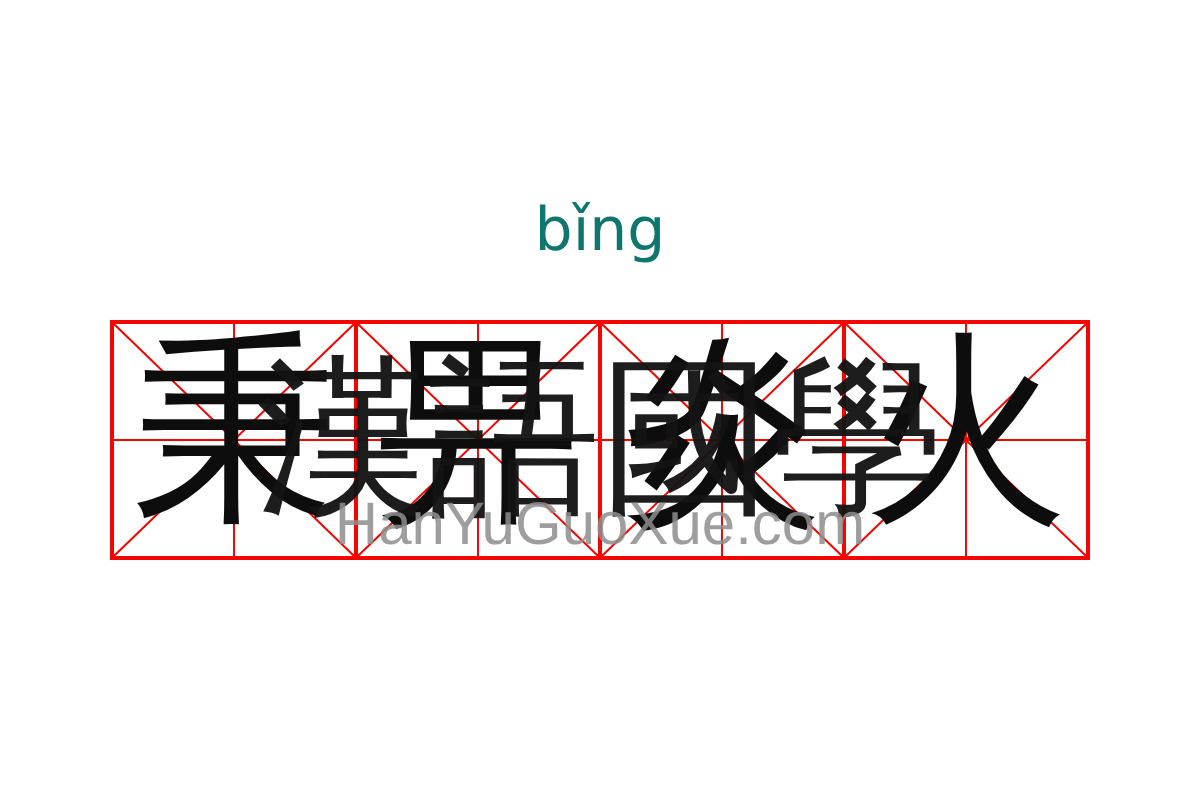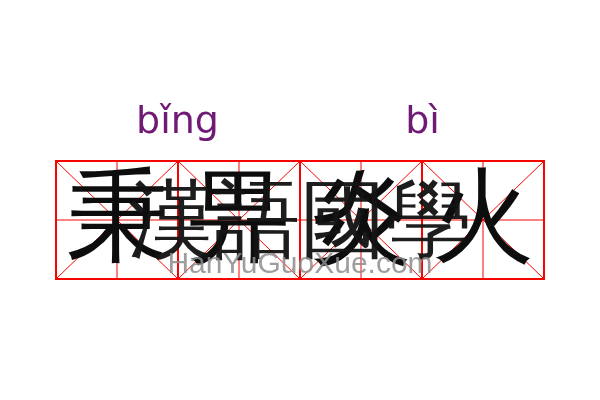--- a/index.html
+++ b/index.html
@@ -11,22 +11,22 @@
     font-family:"Liberation Sans",sans-serif;
   }
   
   .pinyin-row{
     position:absolute;left:55px;top:98px;width:490px;height:40px;
     display:flex;
   }
   .pinyin-row .syll{
     flex:1 1 0;
     text-align:center;
-    font-size:38px;
-    color:#701a75;
+    font-size:30px;
+    color:#0f766e;
     font-family:"DejaVu Sans","Liberation Sans",sans-serif;
   }
   
   .grid{
     position:absolute;left:55px;top:160px;width:490px;height:120px;
     display:flex;
     border:2px solid #f50400;
     box-sizing:border-box;
     z-index:1;
   }
@@ -82,21 +82,20 @@
     white-space:nowrap;
   }
 </style>
 </head>
 <body>
 
 <div class="card">
 
   <div class="pinyin-row">
     <span class="syll">bǐng</span>
-    <span class="syll">bì</span>
   </div>
 
   <div class="grid">
 
     <div class="cell">
       <svg class="guides" viewBox="0 0 122 116" preserveAspectRatio="none">
         <line x1="0" y1="0" x2="122" y2="116" stroke="#f50400" stroke-width="1"></line>
         <line x1="122" y1="0" x2="0" y2="116" stroke="#f50400" stroke-width="1"></line>
         <line x1="61" y1="0" x2="61" y2="116" stroke="#f50400" stroke-width="1"></line>
         <line x1="0" y1="58" x2="122" y2="58" stroke="#f50400" stroke-width="1"></line>

